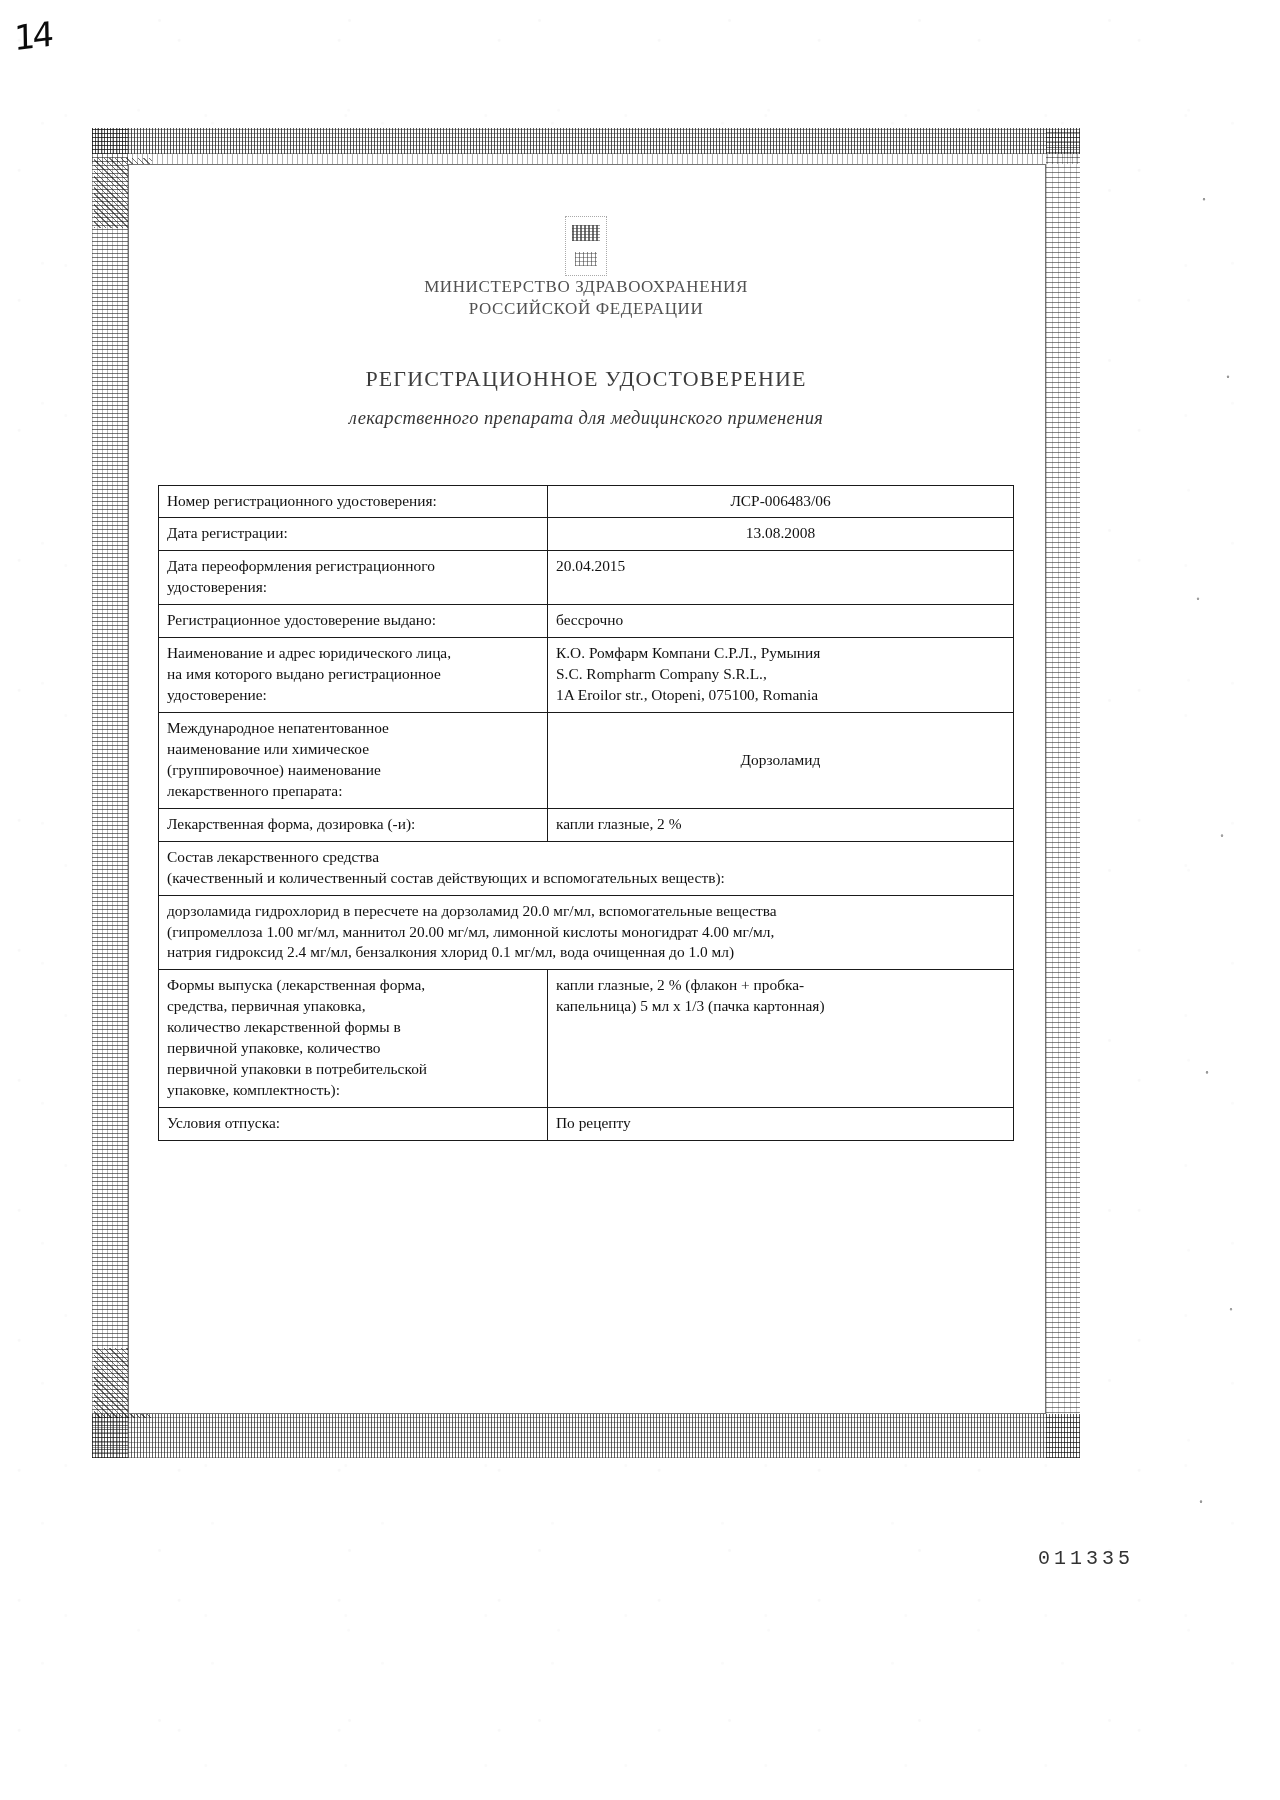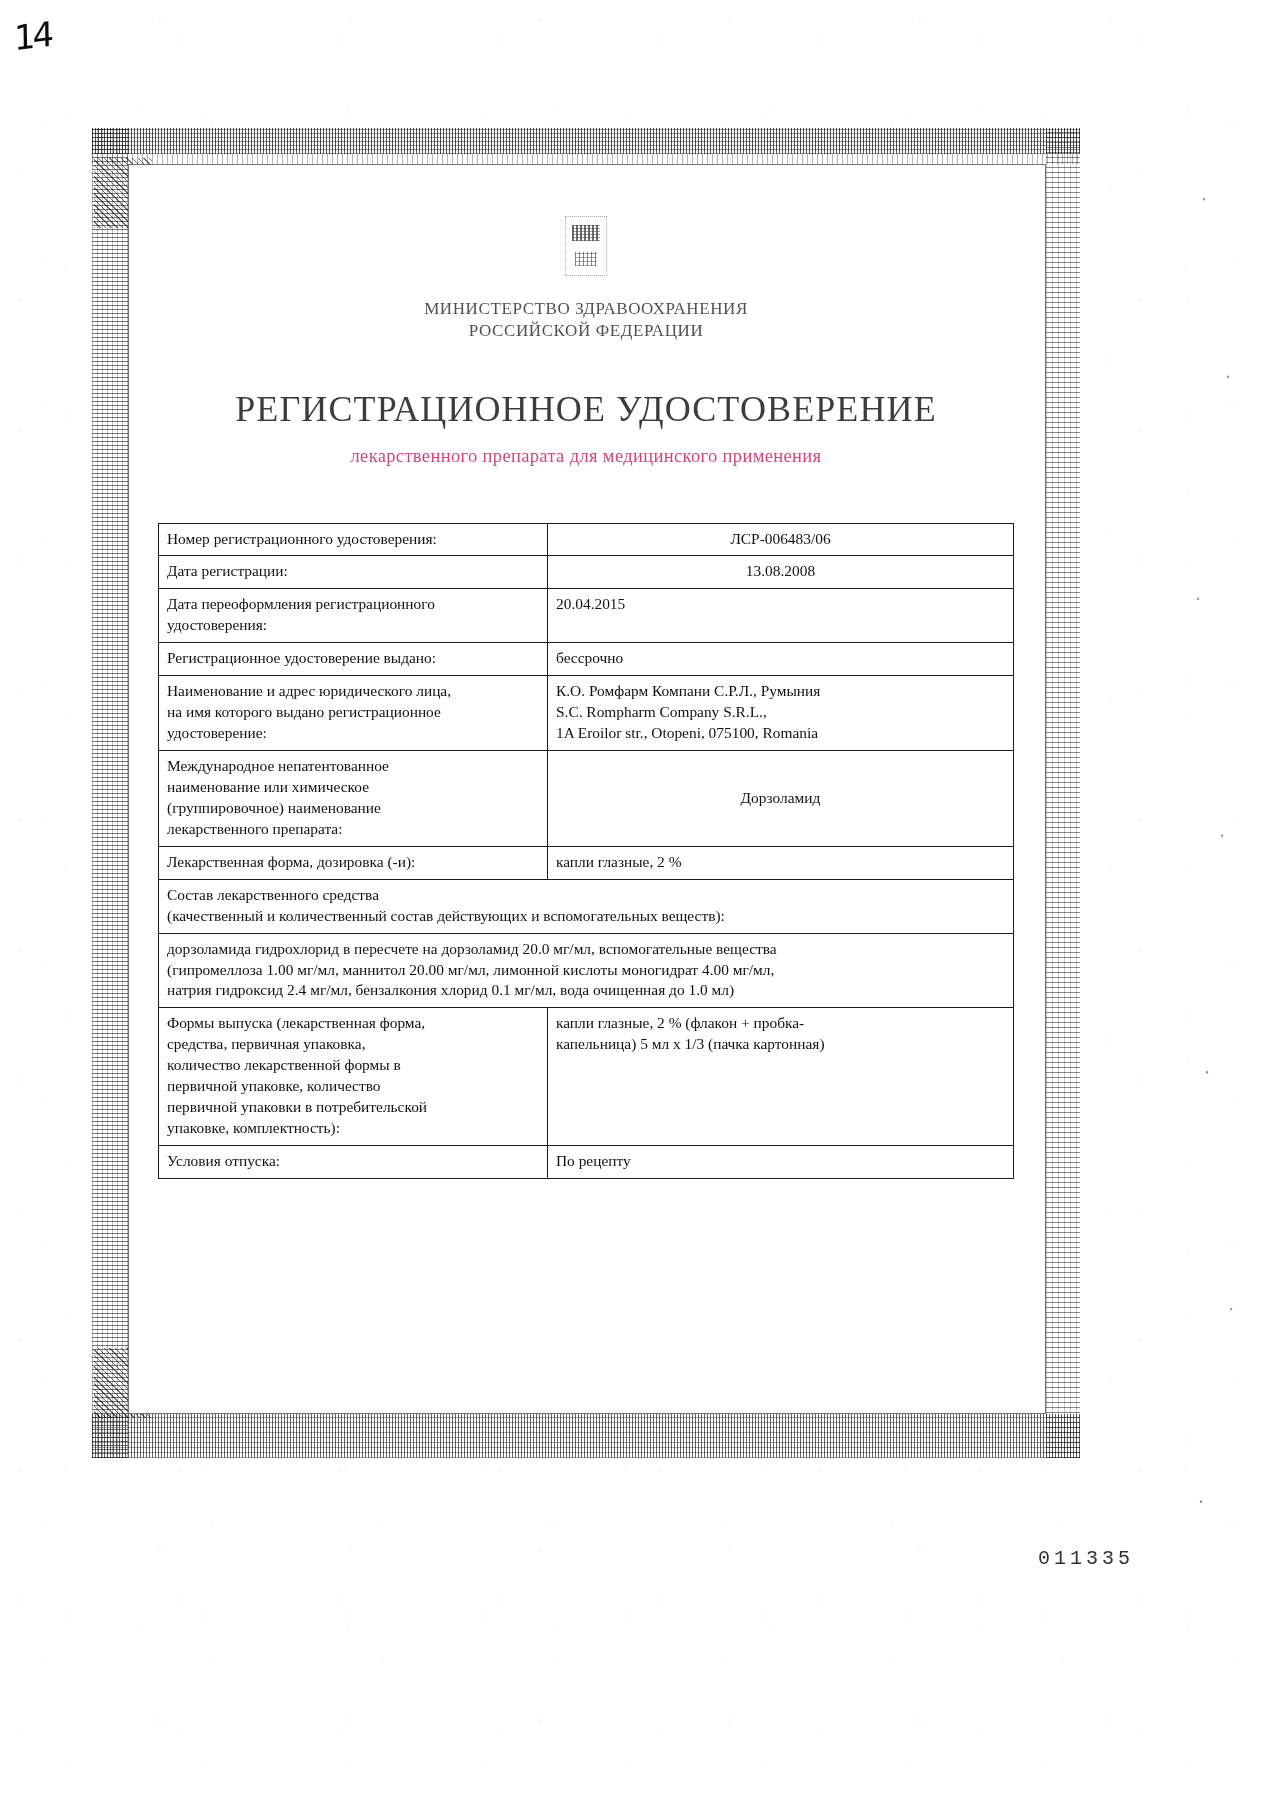--- a/index.html
+++ b/index.html
@@ -106,37 +106,37 @@
     background-image:repeating-linear-gradient(90deg, rgba(0,0,0,.75) 0 2px, rgba(0,0,0,0) 2px 4px),
                      repeating-linear-gradient(0deg, rgba(0,0,0,.5) 0 1px, rgba(0,0,0,0) 1px 3px);
   }
   .emblem:after{
     content:"";position:absolute;left:9px;bottom:9px;right:9px;height:14px;
     background-image:repeating-linear-gradient(90deg, rgba(0,0,0,.6) 0 1px, rgba(0,0,0,0) 1px 4px),
                      repeating-linear-gradient(0deg, rgba(0,0,0,.45) 0 1px, rgba(0,0,0,0) 1px 4px);
   }
 
   .ministry{
-    text-align:center;margin-top:22px;
+    text-align:center;
     font-size:17px;line-height:1.28;letter-spacing:.6px;
     color:#2a2a2a;opacity:.82;
     font-family:"Liberation Serif",serif;
   }
   .ministry div{white-space:nowrap;}
 
   .doc-title{
     text-align:center;margin-top:46px;
-    font-size:36px;letter-spacing:1.1px;
+    font-size:22px;letter-spacing:1.1px;
     color:#1d1d1d;opacity:.86;
     font-family:"Liberation Serif",serif;
   }
   .doc-subtitle{
     text-align:center;margin-top:16px;
     font-size:18.5px;letter-spacing:.35px;
-    color:#be185d;opacity:.80;
+    color:#000000;opacity:.80;font-style:italic;
   }
 
   
   table.reg{
     margin:56px auto 0;
     width:856px;
     border-collapse:collapse;
     font-size:15.4px;
     line-height:1.36;
     color:#111;

